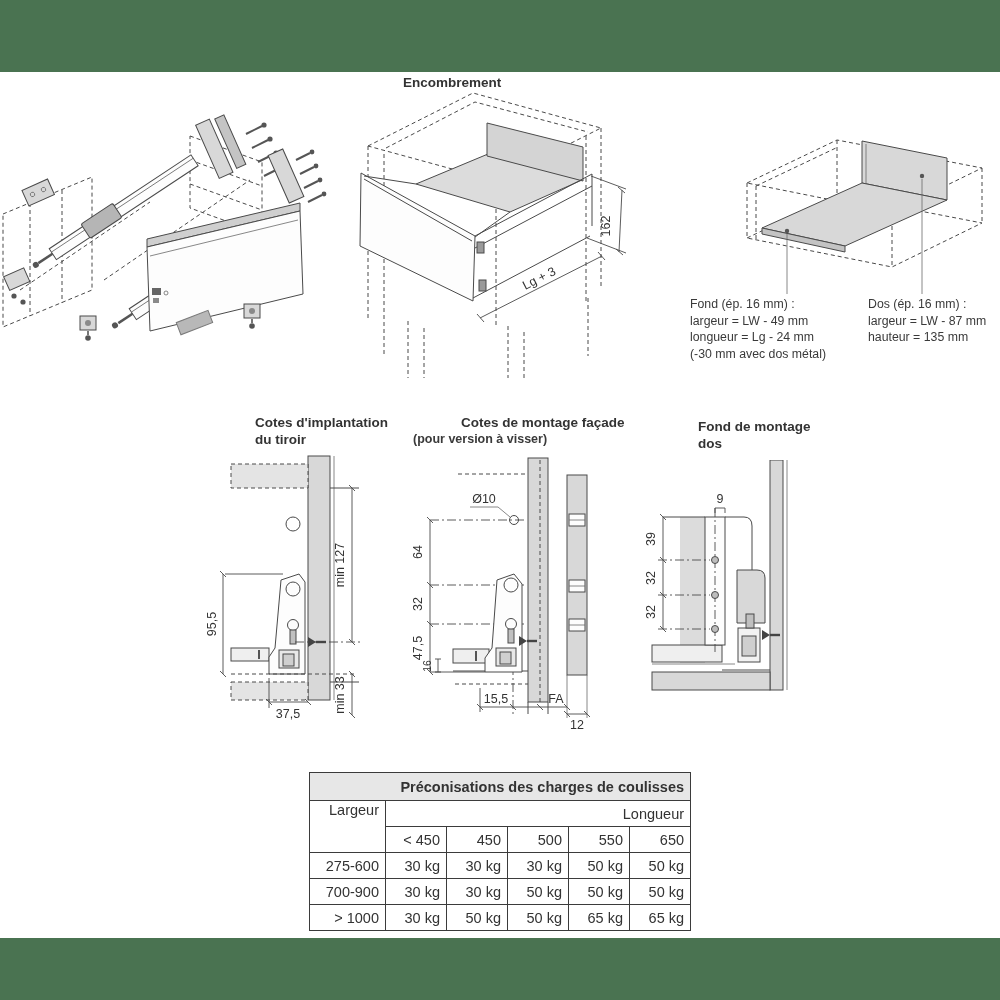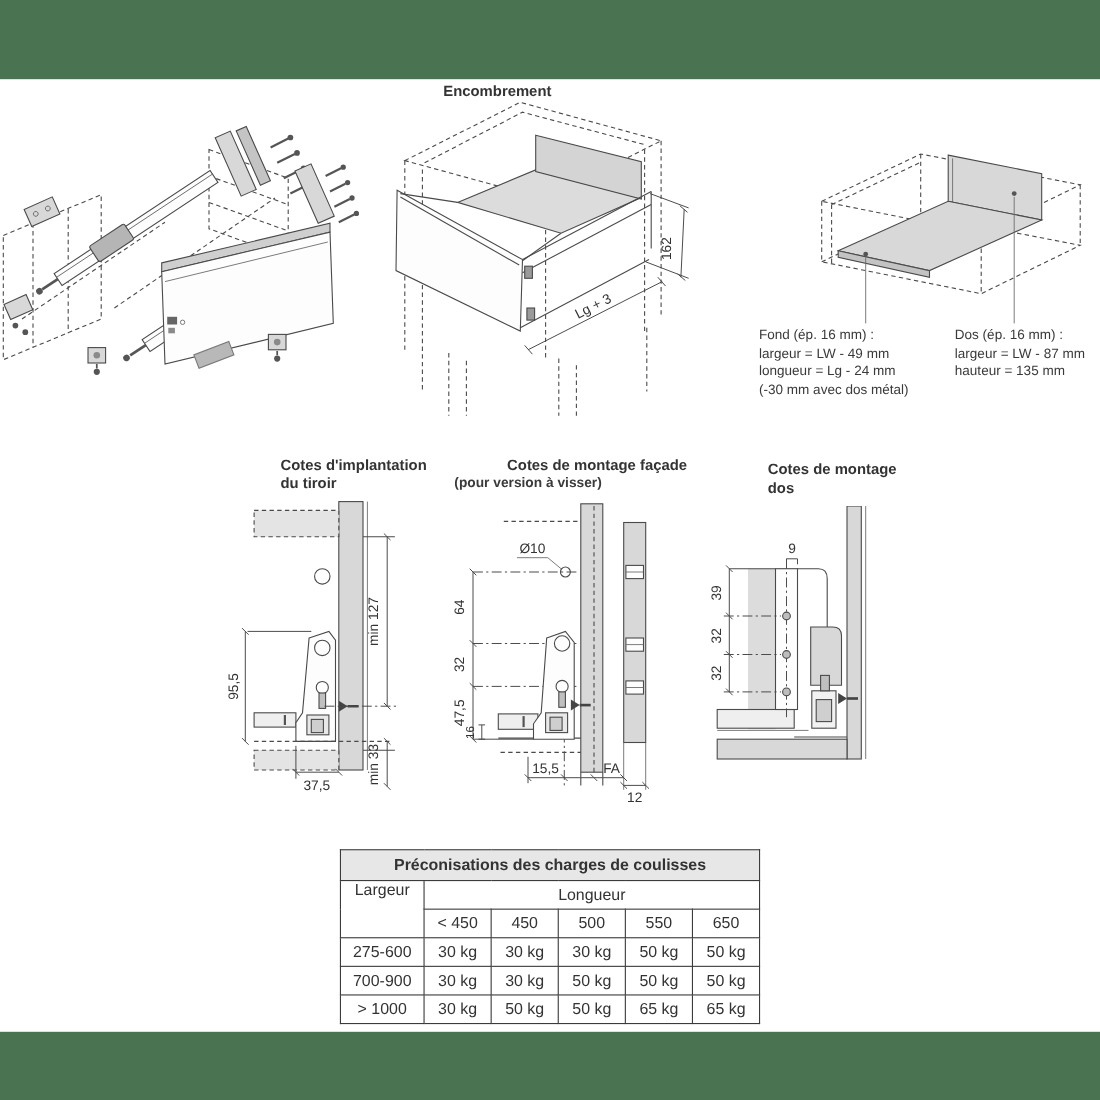--- a/index.html
+++ b/index.html
@@ -23,21 +23,21 @@
   svg .lgt{fill:#efefef;stroke:#4a4a4a;stroke-width:1;}
   svg .wht{fill:#fdfdfd;stroke:#4a4a4a;stroke-width:1;}
   svg .drk{fill:#555;stroke:none;}
   svg .dim{stroke:#4a4a4a;stroke-width:0.9;fill:none;}
   svg text{font-family:"Liberation Sans",sans-serif;fill:#333;}
   svg .dtx{font-size:12.5px;}
   svg .dtx-s{font-size:10.5px;}
   
   table.loads{border-collapse:collapse;table-layout:fixed;border:1.5px solid #3b3b3b;}
   table.loads td,table.loads th{border:1px solid #3b3b3b;font-size:14.5px;font-weight:normal;
-    text-align:center;padding:1px 6px;height:23px;color:#333;white-space:nowrap;}
+    text-align:right;padding:1px 6px;height:23px;color:#333;white-space:nowrap;}
   table.loads th.ttl{background:#e7e7e7;font-weight:bold;height:25px;}
 </style>
 </head>
 <body>
 
 <div class="page">
 
   <div class="band top"></div>
   <div class="band bottom"></div>
 
@@ -371,21 +371,21 @@
       <line x1="167" y1="262" x2="187" y2="262"></line>
       <line x1="164" y1="259" x2="170" y2="265"></line>
       <line x1="184" y1="259" x2="190" y2="265"></line>
     </g>
     <text class="dtx" x="96" y="251" text-anchor="middle">15,5</text>
     <text class="dtx" x="156" y="251" text-anchor="middle">FA</text>
     <text class="dtx" x="177" y="277" text-anchor="middle">12</text>
   </svg>
 
   <div class="abs sec-title" style="left:650px;top:418px">
-    <div>Cotes de montage</div>
+    <div>Fond de montage</div>
     <div>dos</div>
   </div>
 
   <svg class="abs" style="left:640px;top:460px" width="220" height="280" viewBox="0 0 220 280">
 
     <rect class="gry" x="130" y="0" width="13" height="230"></rect>
     <line class="thin" x1="147" y1="0" x2="147" y2="230"></line>
     <rect class="gry" x="12" y="212" width="118" height="18"></rect>
 
     <rect x="40" y="57" width="25" height="146" fill="#dcdcdc" stroke="none"></rect>

